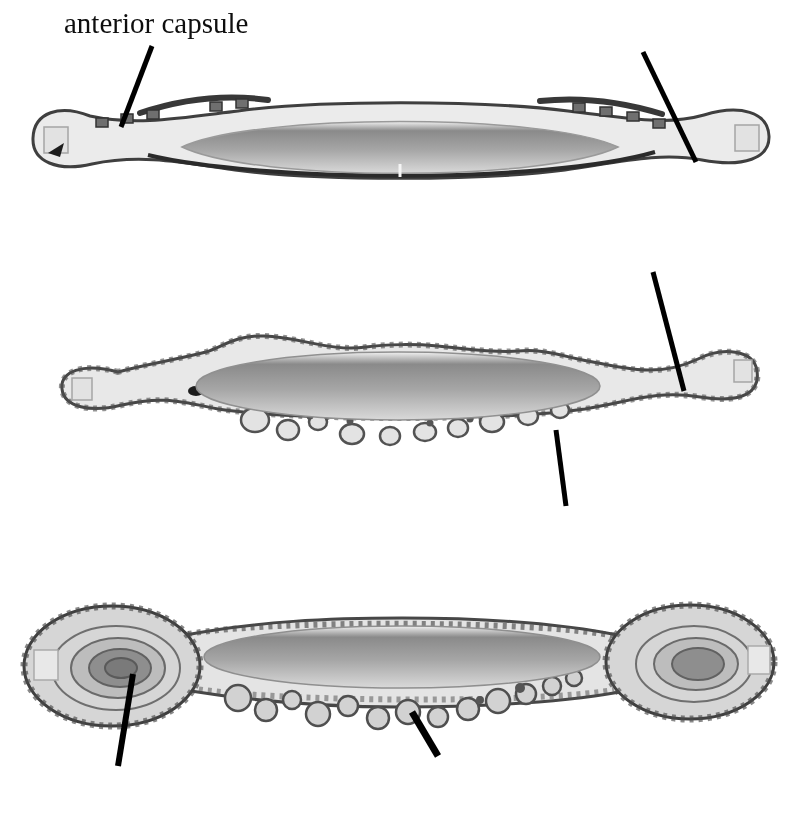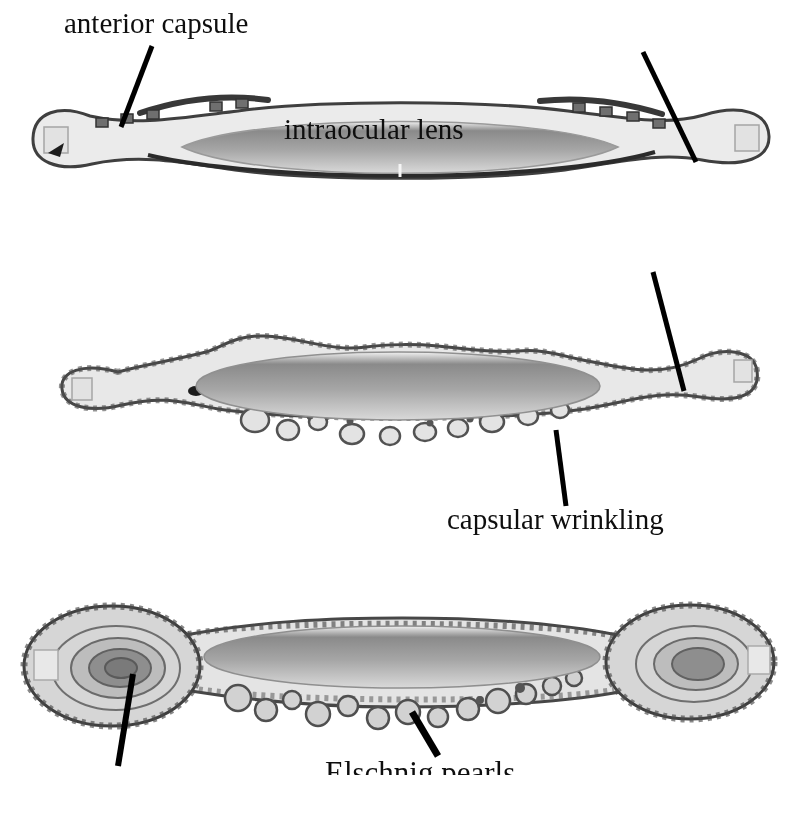--- a/index.html
+++ b/index.html
@@ -170,17 +170,14 @@
       <line x1="152" y1="46" x2="121" y2="127"></line>
       <line x1="643" y1="52" x2="696" y2="162"></line>
       <line x1="653" y1="272" x2="684" y2="391"></line>
       <line x1="566" y1="506" x2="556" y2="430"></line>
       <line x1="118" y1="766" x2="133" y2="674" stroke-width="6"></line>
       <line x1="438" y1="756" x2="412" y2="712" stroke-width="7"></line>
     </g>
   </svg>
 
   <div class="lbl" id="lbl-anterior">anterior capsule</div>
-  <div class="lbl" id="lbl-iol">intraocular lens</div>
-  <div class="lbl" id="lbl-wrinkling">capsular wrinkling</div>
-  <div class="lbl lbl-big" id="lbl-elschnig">Elschnig pearls</div>
 
 </div>
 
 </body></html>

